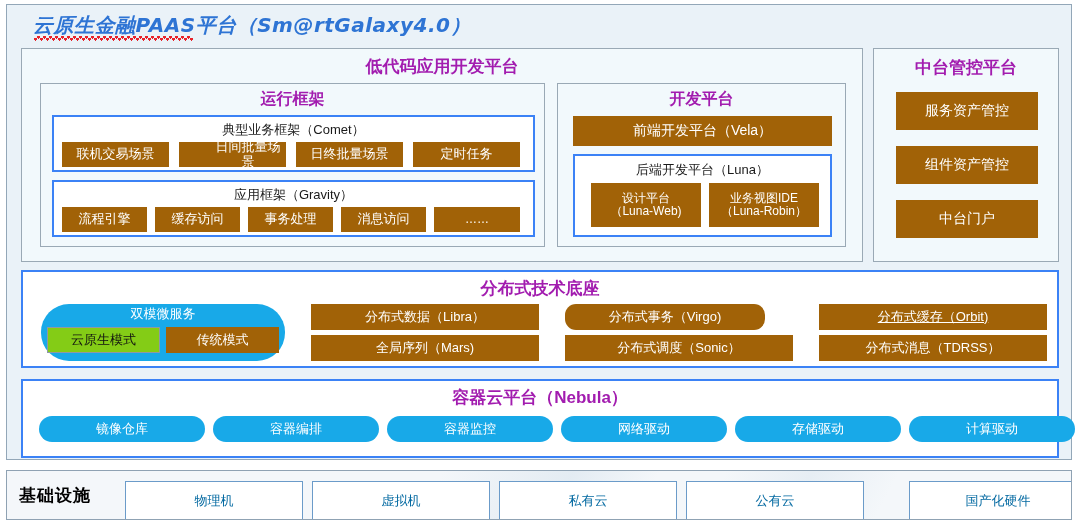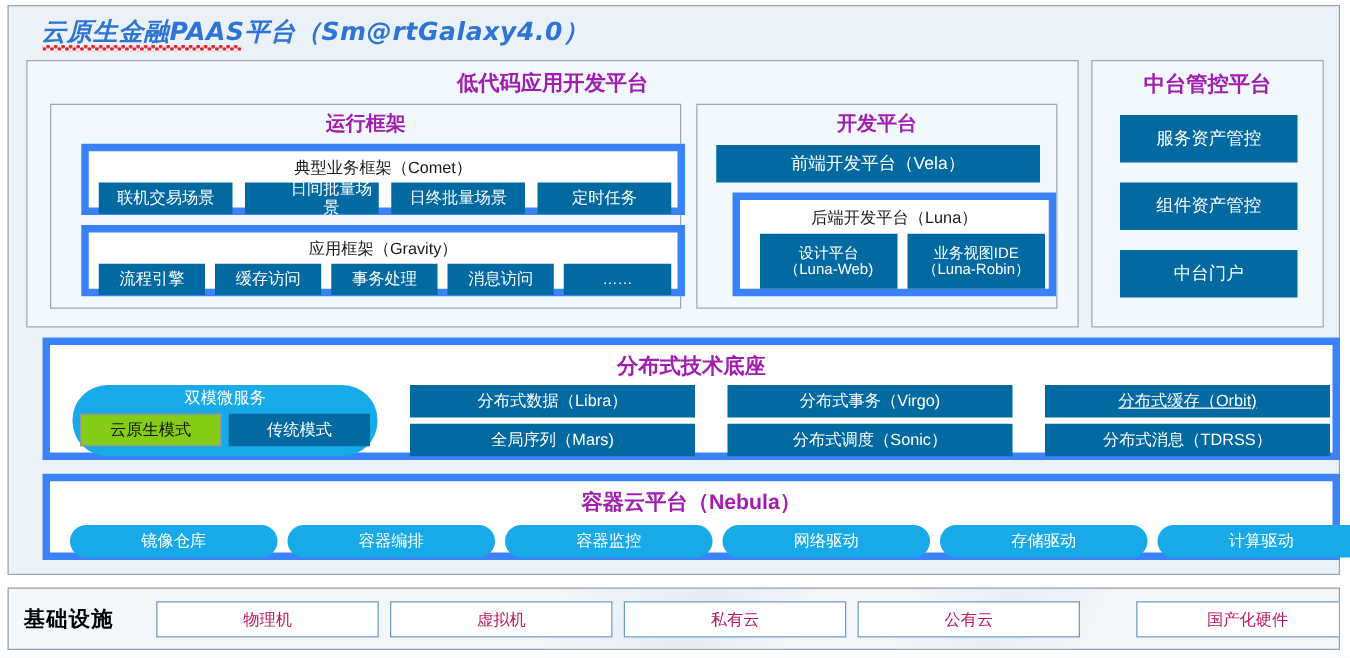--- a/index.html
+++ b/index.html
@@ -49,43 +49,42 @@
   .panel {
     box-sizing: border-box;
     position: absolute;
     background: #f2f9fc;
     border: 1px solid #9aa9b5;
   }
   .panel-white {
     box-sizing: border-box;
     position: absolute;
     background: #ffffff;
-    border: 6px solid #3b82f6;
-    margin-left: 13px;
+    border: 2px solid #3b82f6;
   }
   .hdr {
     position: absolute;
     left: 0; right: 0;
     text-align: center;
     font-weight: bold;
     color: #a21caf;
     white-space: nowrap;
   }
   .sub-hdr {
     position: absolute;
     left: 0; right: 0;
     text-align: center;
     color: #1a1a1a;
     white-space: nowrap;
   }
 
   .chip {
     box-sizing: border-box;
     position: absolute;
-    background: #0369a1;
+    background: #a16207;
     color: #ffffff;
     display: flex;
     align-items: center;
     justify-content: center;
     text-align: center;
     font-size: 13px;
     line-height: 1.12;
     white-space: pre-line;
   }
   .chip-cyan {
@@ -116,25 +115,25 @@
   }
   .infra-label {
     position: absolute;
     left: 12px; top: 13px;
     font-size: 17px; font-weight: bold; color: #000;
     letter-spacing: 1px;
   }
   .infra-chip {
     box-sizing: border-box;
     position: absolute;
-    top: 10px; height: 29px;
+    top: 10px; height: 39px;
     background: #ffffff;
     border: 1px solid #6b9bc9;
     display: flex; align-items: center; justify-content: center;
-    font-size: 13px; color: #be185d;
+    font-size: 13px; color: #0369a1;
   }
 </style>
 </head>
 <body>
 
 <div class="main-panel">
 
   <div class="diagram-title">云原生金融PAAS平台（Sm@rtGalaxy4.0）</div>
   <div class="squiggle"></div>
 
@@ -189,28 +188,28 @@
 
     <div class="chip chip-cyan" style="left:18px; top:32px; width:244px; height:57px; display:block;">
       <div style="position:absolute; left:0; right:0; top:3px; text-align:center; font-size:13px; color:#fff;">双模微服务</div>
       <div class="chip chip-white" style="left:6px; top:23px; width:113px; height:26px; font-size:13px;">云原生模式</div>
       <div class="chip" style="left:125px; top:23px; width:113px; height:26px; font-size:13px;">传统模式</div>
     </div>
 
     <div class="chip" style="left:288px; top:32px; width:228px; height:26px; font-size:13px;">分布式数据（Libra）</div>
     <div class="chip" style="left:288px; top:63px; width:228px; height:26px; font-size:13px;">全局序列（Mars)</div>
 
-    <div class="chip" style="left:542px; top:32px; width:228px; height:26px; font-size:13px;">分布式事务（Virgo)</div>
+    <div class="chip" style="left:542px; top:32px; width:200px; height:26px; font-size:13px;border-radius:11px;">分布式事务（Virgo)</div>
     <div class="chip" style="left:542px; top:63px; width:228px; height:26px; font-size:13px;text-align:right;">分布式调度（Sonic）</div>
 
     <div class="chip" style="left:796px; top:32px; width:228px; height:26px; font-size:13px;text-decoration:underline;">分布式缓存（Orbit)</div>
     <div class="chip" style="left:796px; top:63px; width:228px; height:26px; font-size:13px;">分布式消息（TDRSS）</div>
   </div>
 
-  <div class="panel-white" style="left:14px; top:374px; width:1038px; height:69px;">
+  <div class="panel-white" style="left:14px; top:374px; width:1038px; height:79px;">
     <div class="hdr" style="top:5px; font-size:17px;">容器云平台（Nebula）</div>
     <div class="chip chip-cyan" style="left:16px;  top:35px; width:166px; height:26px; font-size:13px;">镜像仓库</div>
     <div class="chip chip-cyan" style="left:190px; top:35px; width:166px; height:26px; font-size:13px;">容器编排</div>
     <div class="chip chip-cyan" style="left:364px; top:35px; width:166px; height:26px; font-size:13px;">容器监控</div>
     <div class="chip chip-cyan" style="left:538px; top:35px; width:166px; height:26px; font-size:13px;">网络驱动</div>
     <div class="chip chip-cyan" style="left:712px; top:35px; width:166px; height:26px; font-size:13px;">存储驱动</div>
     <div class="chip chip-cyan" style="left:886px; top:35px; width:166px; height:26px; font-size:13px;">计算驱动</div>
   </div>
 
 </div>

